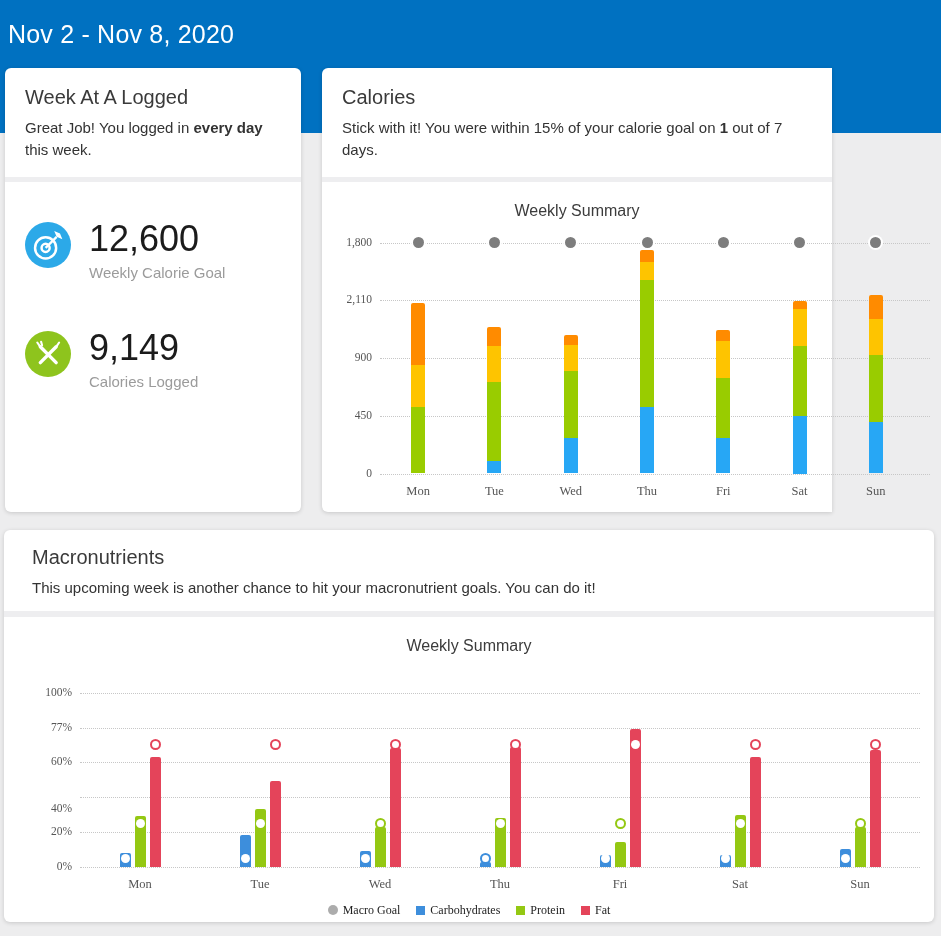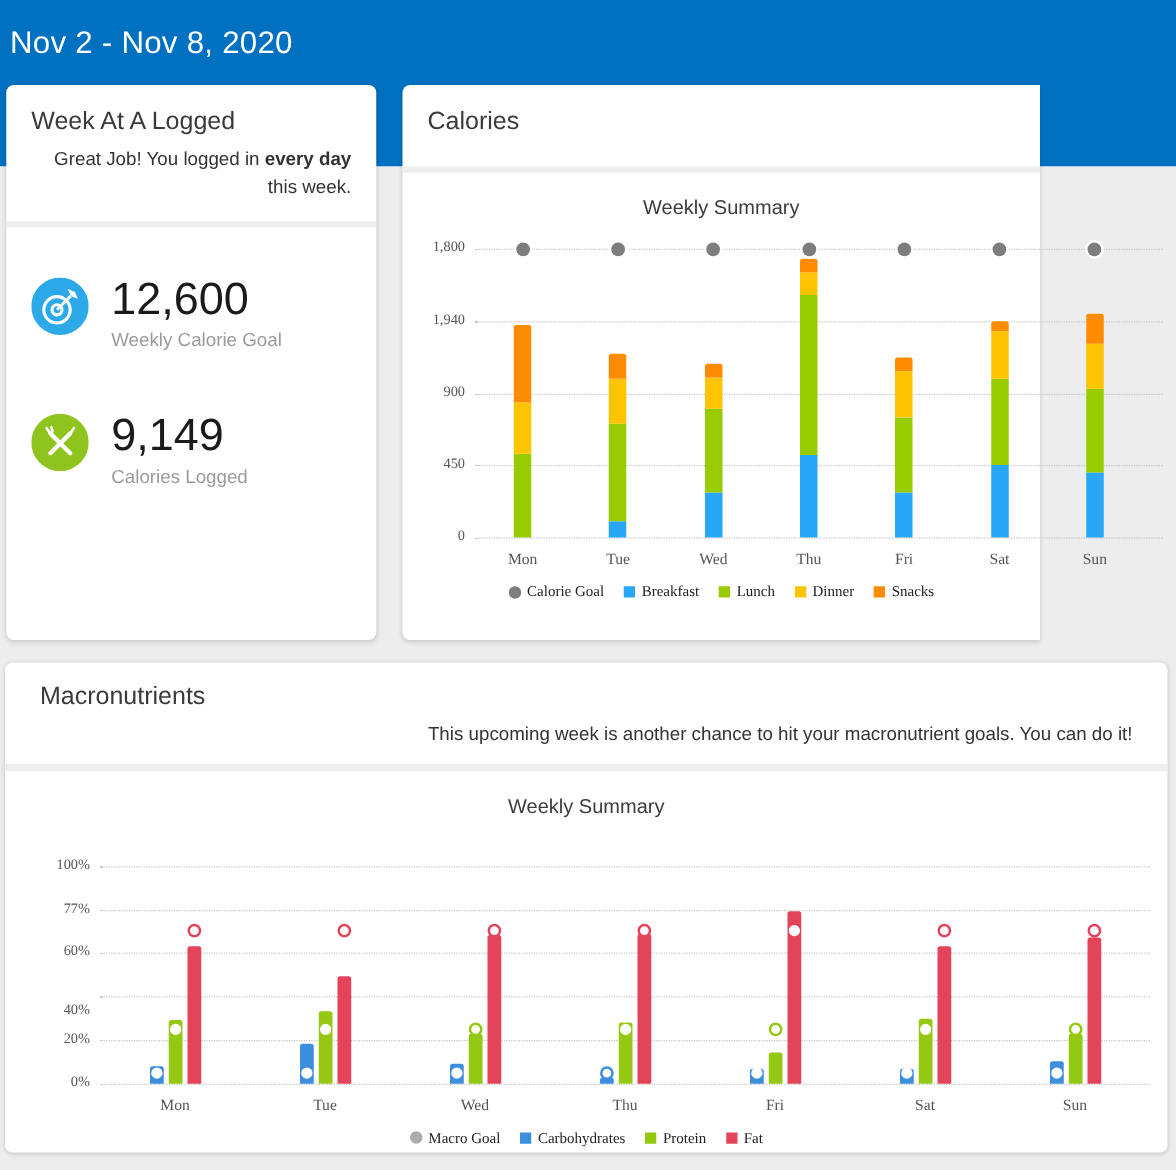--- a/index.html
+++ b/index.html
@@ -13,21 +13,21 @@
   .date-range{margin:0;padding:20px 0 0 8px;font-size:25px;font-weight:400;color:#ffffff;letter-spacing:.2px;}
 
   .card{position:absolute;background:#ffffff;border-radius:6px;box-shadow:0 1px 4px rgba(0,0,0,.16);}
   #glance-card{left:5px;top:68px;width:296px;height:444px;}
   #calories-card{left:322px;top:68px;width:510px;height:444px;border-top-right-radius:0;border-bottom-right-radius:0;}
   #macro-card{left:4px;top:530px;width:930px;height:392px;}
 
   .card-head{padding:18px 20px 16px;}
   #macro-card .card-head{padding:16px 28px 12px;}
   .card-title{margin:0 0 8px;font-size:20px;font-weight:400;color:#3A3A3A;}
-  .card-sub{margin:0;font-size:15px;color:#333;line-height:1.45;text-align:right;}
+  .card-sub{margin:0;font-size:15px;color:#333;line-height:1.45;}
   .divider{height:5px;background:#EEEEF0;}
   #macro-card .divider{height:6px;}
 
   .stats{padding:36px 0 0 20px;}
   .stat{display:flex;align-items:flex-start;margin-bottom:46px;}
   .stat-icon{width:46px;height:46px;flex:0 0 46px;margin-top:4px;}
   .stat-text{margin-left:18px;}
   .stat-value{font-size:36px;color:#1B1B1B;line-height:1.15;}
   .stat-label{font-size:15px;color:#9B9B9B;margin-top:5px;}
 
@@ -96,32 +96,33 @@
           <div class="stat-value">9,149</div>
           <div class="stat-label">Calories Logged</div>
         </div>
       </div>
     </div>
   </section>
 
   <section class="card" id="calories-card">
     <div class="card-head">
       <h2 class="card-title">Calories</h2>
+      <p class="card-sub"><span>Stick with it! You were within 15% of your calorie goal on </span><b>1</b><span> out of 7 days.</span></p>
     </div>
     <div class="divider"></div>
     <div class="chart-title">Weekly Summary</div>
     <div class="chart" id="cal-chart">
         <div class="gridline" style="left: 46px; width: 550px; top: 248px;"></div>
         <div class="ytick" style="left: 0px; width: 38px; top: 241px;">0</div>
         <div class="gridline" style="left: 46px; width: 550px; top: 190.25px;"></div>
         <div class="ytick" style="left: 0px; width: 38px; top: 183.25px;">450</div>
         <div class="gridline" style="left: 46px; width: 550px; top: 132.5px;"></div>
         <div class="ytick" style="left: 0px; width: 38px; top: 125.5px;">900</div>
         <div class="gridline" style="left: 46px; width: 550px; top: 74.75px;"></div>
-        <div class="ytick" style="left: 0px; width: 38px; top: 67.75px;">1,940</div>
+        <div class="ytick" style="left: 0px; width: 38px; top: 67.75px;">2,110</div>
         <div class="gridline" style="left: 46px; width: 550px; top: 17px;"></div>
         <div class="ytick" style="left: 0px; width: 38px; top: 10px;">1,800</div>
         <div class="seg" style="left: 77.1429px; width: 14px; top: 181.267px; height: 66.7333px; background: rgb(153, 204, 0);"></div>
         <div class="seg" style="left: 77.1429px; width: 14px; top: 139.558px; height: 41.7083px; background: rgb(254, 196, 0);"></div>
         <div class="seg" style="left: 77.1429px; width: 14px; top: 77.9583px; height: 61.6px; background: rgb(255, 139, 0); border-radius: 2px 2px 0px 0px;"></div>
         <div class="dot" style="left: 78.6429px; top: 11.5px; width: 11px; height: 11px; background: rgb(125, 125, 125); box-shadow: rgb(255, 255, 255) 0px 0px 0px 2px;"></div>
         <div class="seg" style="left: 153.429px; width: 14px; top: 235.167px; height: 12.8333px; background: rgb(39, 167, 245);"></div>
         <div class="seg" style="left: 153.429px; width: 14px; top: 156.883px; height: 78.2833px; background: rgb(153, 204, 0);"></div>
         <div class="seg" style="left: 153.429px; width: 14px; top: 120.95px; height: 35.9333px; background: rgb(254, 196, 0);"></div>
         <div class="seg" style="left: 153.429px; width: 14px; top: 101.058px; height: 19.8917px; background: rgb(255, 139, 0); border-radius: 2px 2px 0px 0px;"></div>
@@ -151,42 +152,20 @@
         <div class="seg" style="left: 534.857px; width: 14px; top: 93.3583px; height: 35.9333px; background: rgb(254, 196, 0);"></div>
         <div class="seg" style="left: 534.857px; width: 14px; top: 69.36px; height: 23.9983px; background: rgb(255, 139, 0); border-radius: 2px 2px 0px 0px;"></div>
         <div class="dot" style="left: 536.357px; top: 11.5px; width: 11px; height: 11px; background: rgb(125, 125, 125); box-shadow: rgb(255, 255, 255) 0px 0px 0px 2px;"></div>
         <div class="xtick" style="left: 49.1429px; width: 70px; top: 258px;">Mon</div>
         <div class="xtick" style="left: 125.429px; width: 70px; top: 258px;">Tue</div>
         <div class="xtick" style="left: 201.714px; width: 70px; top: 258px;">Wed</div>
         <div class="xtick" style="left: 278px; width: 70px; top: 258px;">Thu</div>
         <div class="xtick" style="left: 354.286px; width: 70px; top: 258px;">Fri</div>
         <div class="xtick" style="left: 430.571px; width: 70px; top: 258px;">Sat</div>
         <div class="xtick" style="left: 506.857px; width: 70px; top: 258px;">Sun</div>
-      </div>
-    <div class="legend" id="cal-legend">
-        <div class="legend-item">
-          <span class="marker-circle" style="background: rgb(125, 125, 125);"></span>
-          <span>Calorie Goal</span>
-        </div>
-        <div class="legend-item">
-          <span class="marker-square" style="background: rgb(39, 167, 245);"></span>
-          <span>Breakfast</span>
-        </div>
-        <div class="legend-item">
-          <span class="marker-square" style="background: rgb(153, 204, 0);"></span>
-          <span>Lunch</span>
-        </div>
-        <div class="legend-item">
-          <span class="marker-square" style="background: rgb(254, 196, 0);"></span>
-          <span>Dinner</span>
-        </div>
-        <div class="legend-item">
-          <span class="marker-square" style="background: rgb(255, 139, 0);"></span>
-          <span>Snacks</span>
-        </div>
       </div>
   </section>
 
   <section class="card" id="macro-card">
     <div class="card-head">
       <h2 class="card-title">Macronutrients</h2>
       <p class="card-sub">This upcoming week is another chance to hit your macronutrient goals. You can do it!</p>
     </div>
     <div class="divider"></div>
     <div class="chart-title">Weekly Summary</div>

